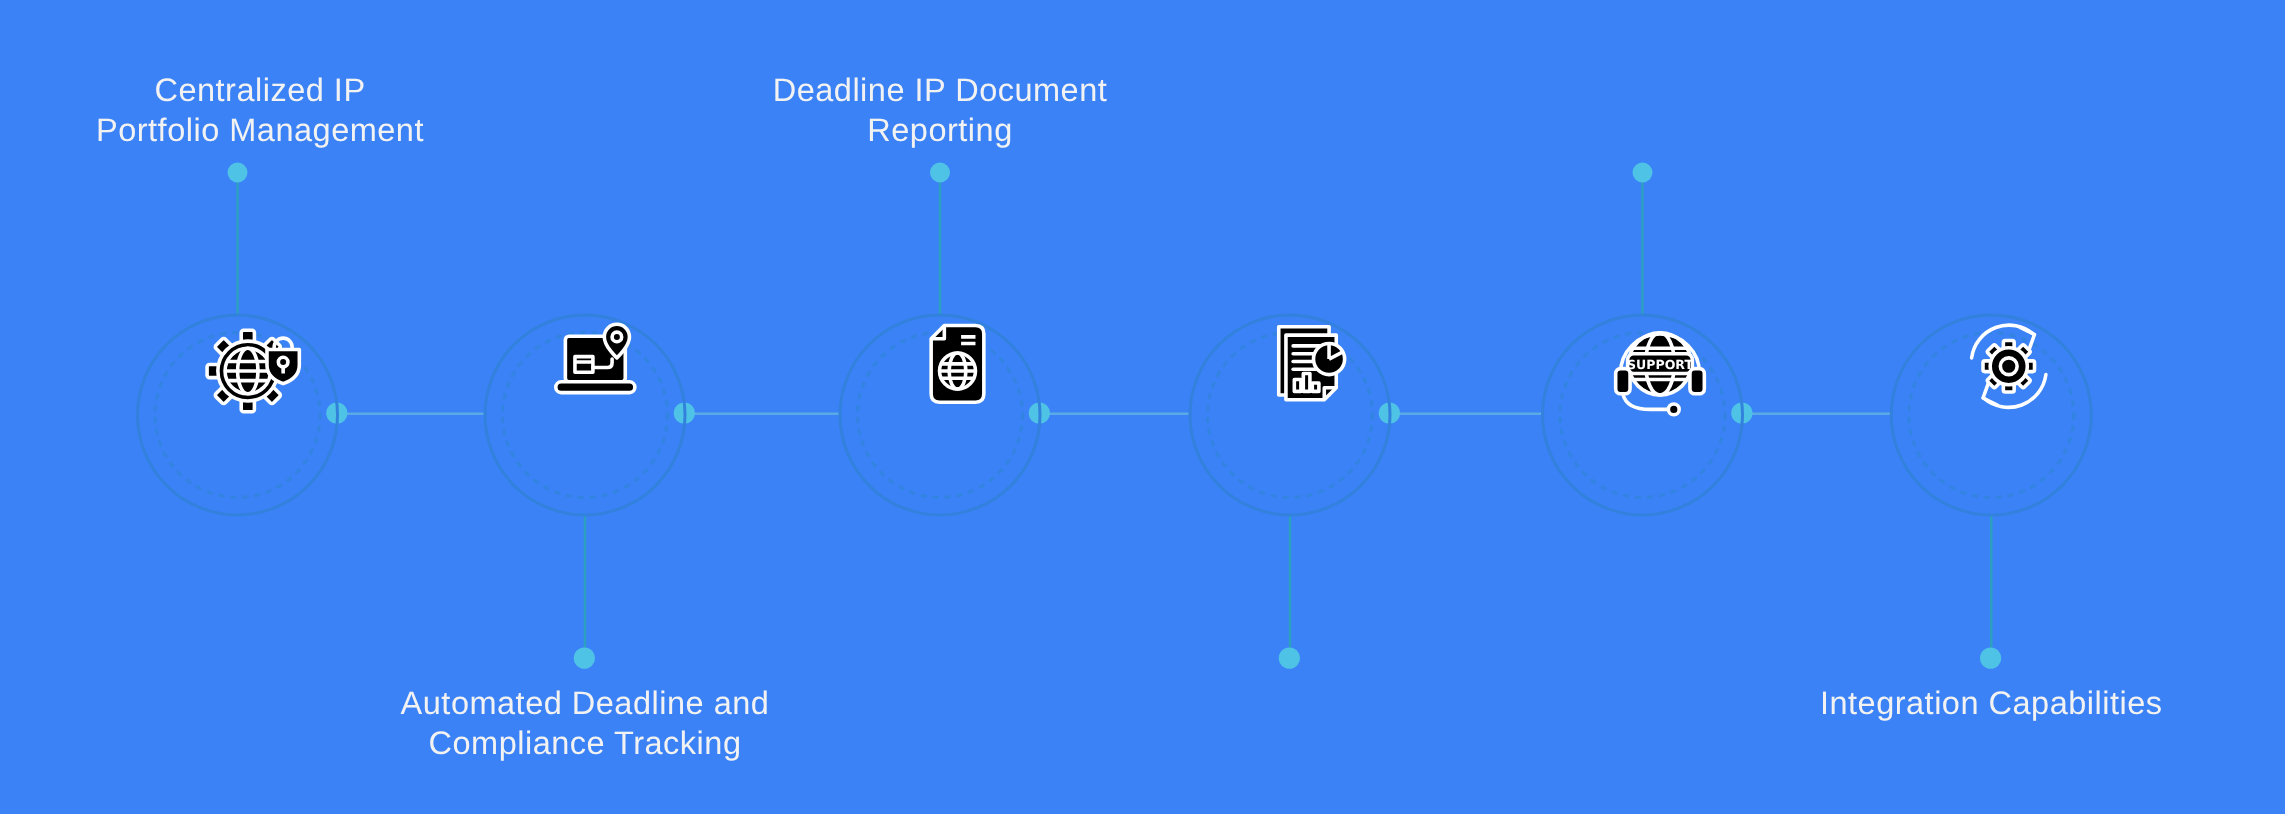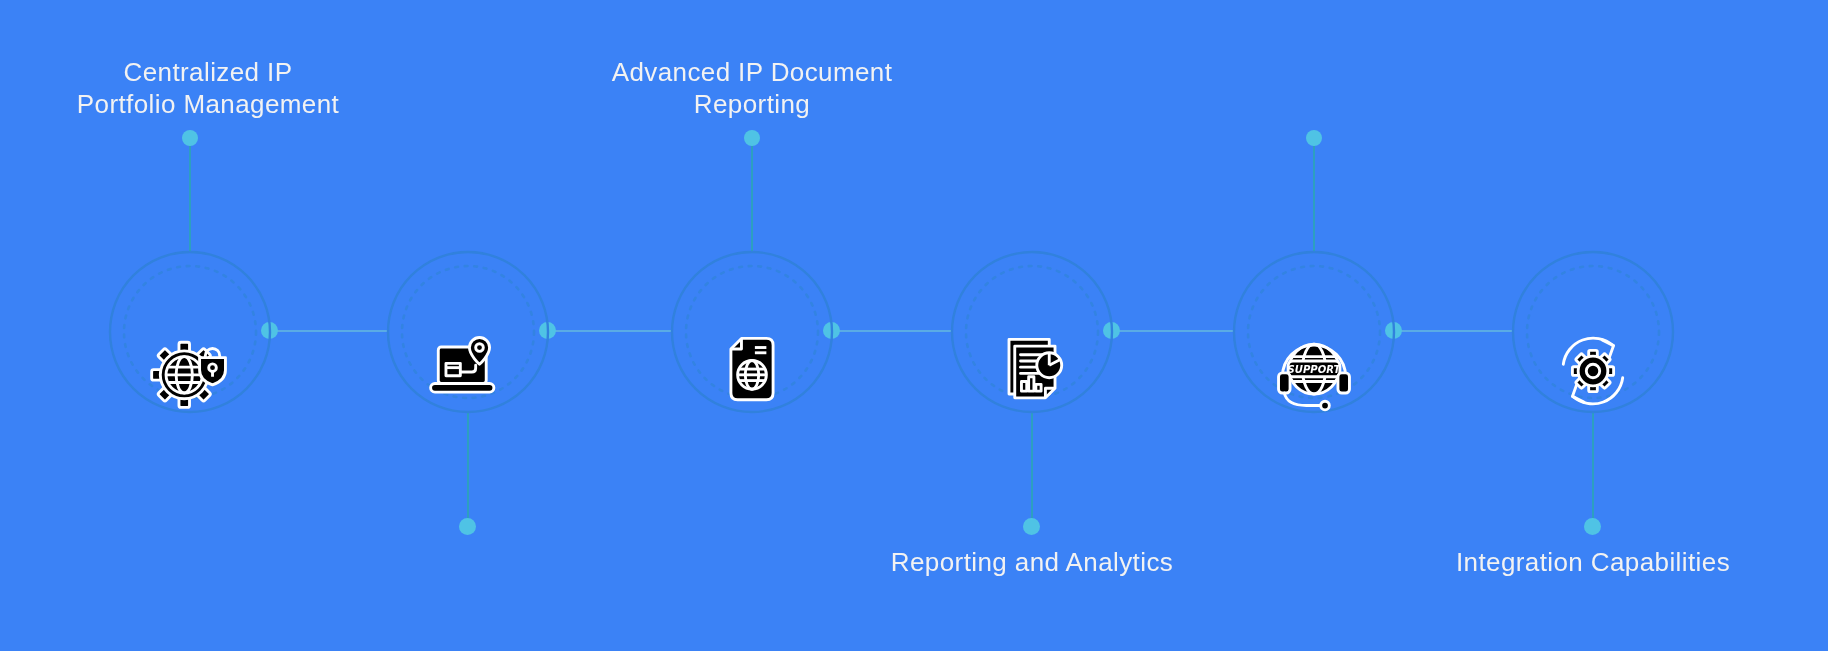--- a/index.html
+++ b/index.html
@@ -15,22 +15,22 @@
   .label.top-pos{top:56px;width:480px;}
   .label.bottom-pos{top:546px;width:520px;}
   .hline{position:absolute;height:2px;background:#5aabe5;top:330px;}
   .vline{position:absolute;width:2px;background:#2d9fc0;}
   .dot{position:absolute;border-radius:50%;background:#4fc3e5;}
   .dot.h{width:17px;height:17px;top:322px;}
   .dot.vt{width:16px;height:16px;top:130px;}
   .dot.vb{width:17px;height:17px;top:518px;}
   .node{position:absolute;width:170px;height:170px;top:247px;}
   .rings{position:absolute;left:0;top:0;width:170px;height:170px;}
-  .iconwrap{position:absolute;left:0;top:0;width:170px;height:170px;
-    display:flex;align-items:flex-end;justify-content:center;font-style:italic;}
+  .iconwrap{position:absolute;left:14px;top:0;width:170px;height:170px;
+    display:flex;align-items:flex-start;justify-content:center;}
   .icon{width:92px;height:92px;display:block;}
 </style>
 </head>
 <body>
 
 <div class="canvas">
 
   <div class="hline" style="left:270px;width:118px;"></div>
   <div class="hline" style="left:548px;width:124px;"></div>
   <div class="hline" style="left:832px;width:120px;"></div>
@@ -53,27 +53,27 @@
   <div class="vline" style="left:1031px;top:412px;height:107px;"></div>
   <div class="vline" style="left:1592px;top:412px;height:107px;"></div>
   <div class="dot vb" style="left:459px;"></div>
   <div class="dot vb" style="left:1023px;"></div>
   <div class="dot vb" style="left:1584px;"></div>
 
   <div class="label top-pos" style="left:-32px;">
     <span>Centralized IP</span>
     <span>Portfolio Management</span>
   </div>
+  <div class="label bottom-pos" style="left:208px;">
+    <span>Automated Deadline and</span>
+    <span>Compliance Tracking</span>
+  </div>
   <div class="label top-pos" style="left:512px;">
-    <span>Advanced IP Document</span>
+    <span>Deadline IP Document</span>
     <span>Reporting</span>
-  </div>
-  <div class="label bottom-pos" style="left:772px;">
-    <span>Reporting and Analytics</span>
-    <span></span>
   </div>
   <div class="label bottom-pos" style="left:1333px;">
     <span>Integration Capabilities</span>
     <span></span>
   </div>
 
   <div class="node" style="left:105px;">
     <svg class="rings" viewBox="0 0 170 170">
       <circle cx="85" cy="85" r="80" fill="none" stroke="#3181dd" stroke-width="2.4"></circle>
       <circle cx="85" cy="85" r="66" fill="none" stroke="#3383e2" stroke-width="2.6" stroke-dasharray="2.8 6.8" stroke-linecap="round"></circle>

